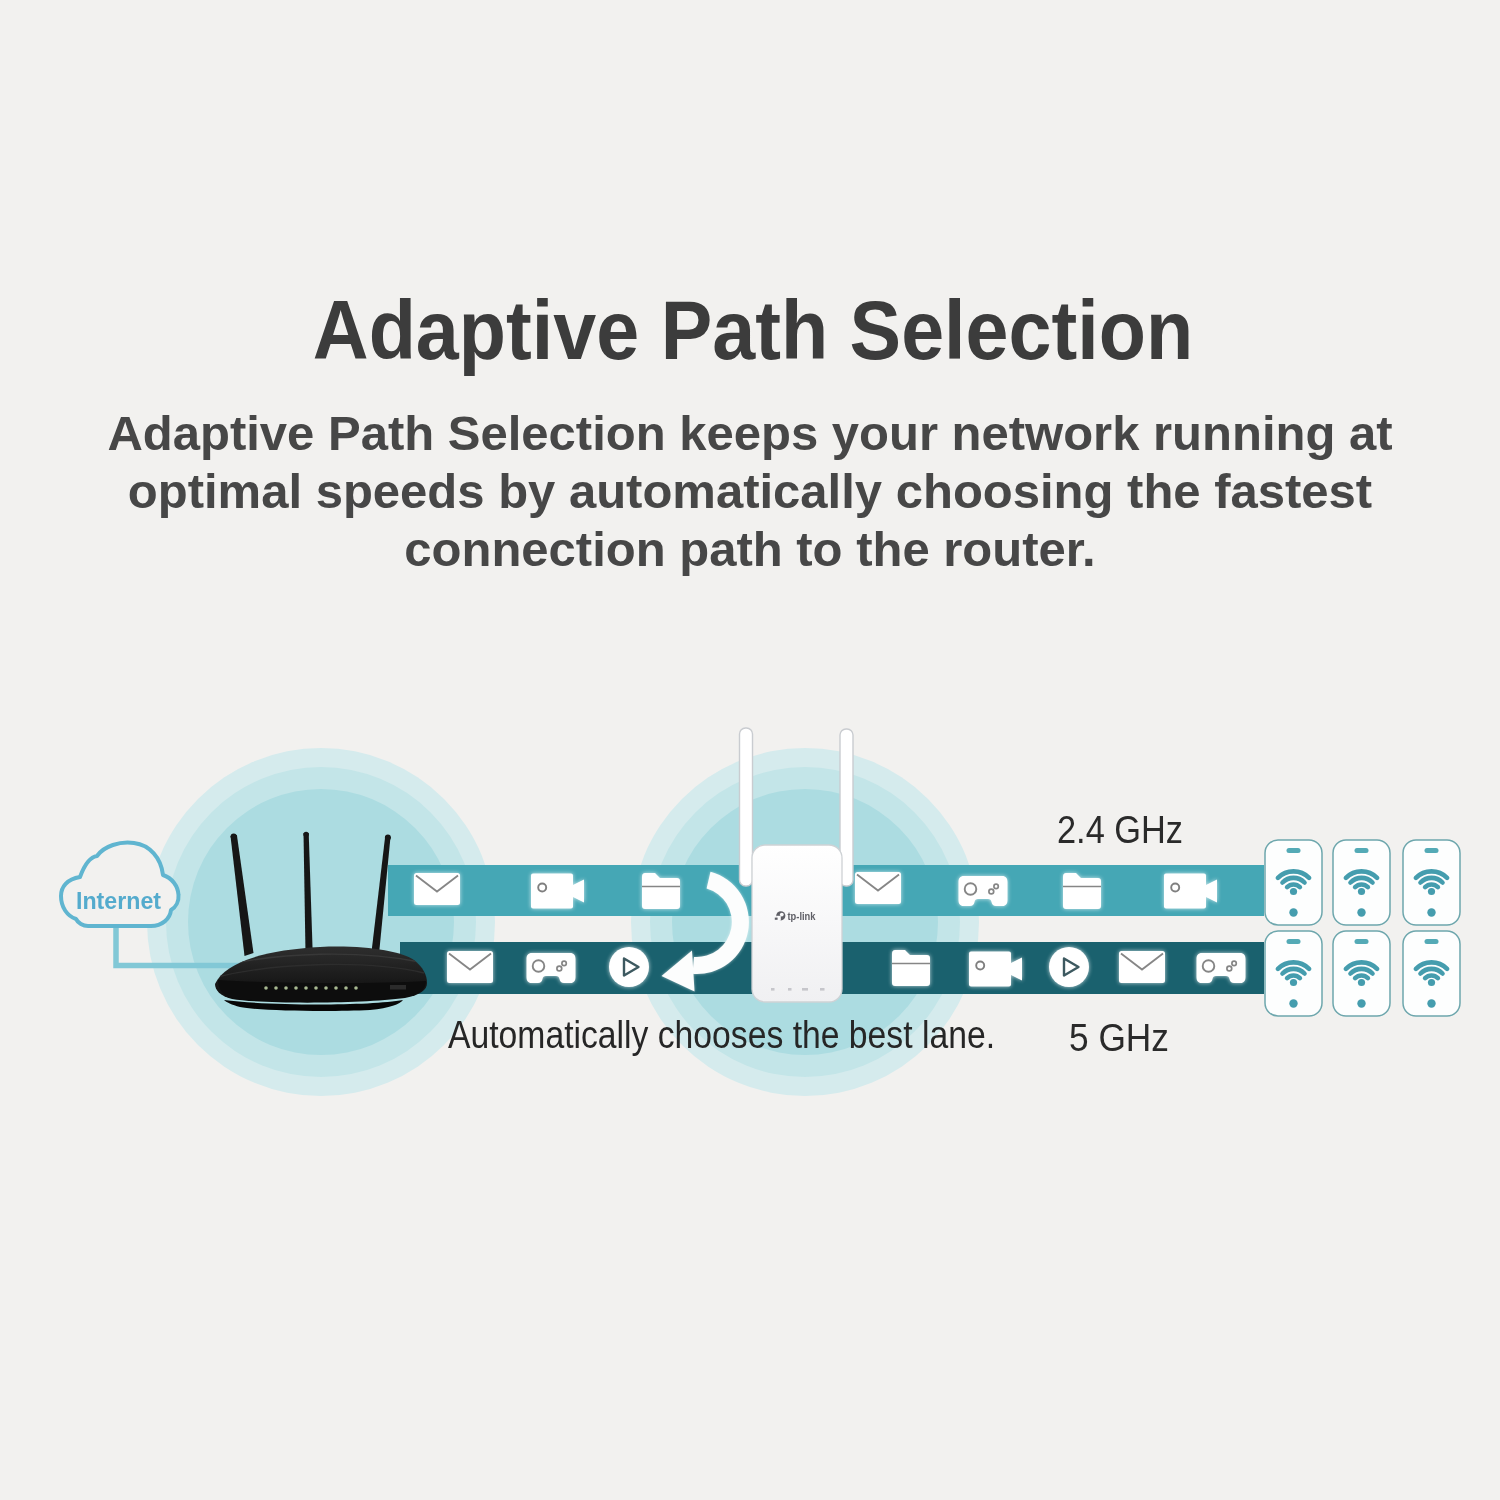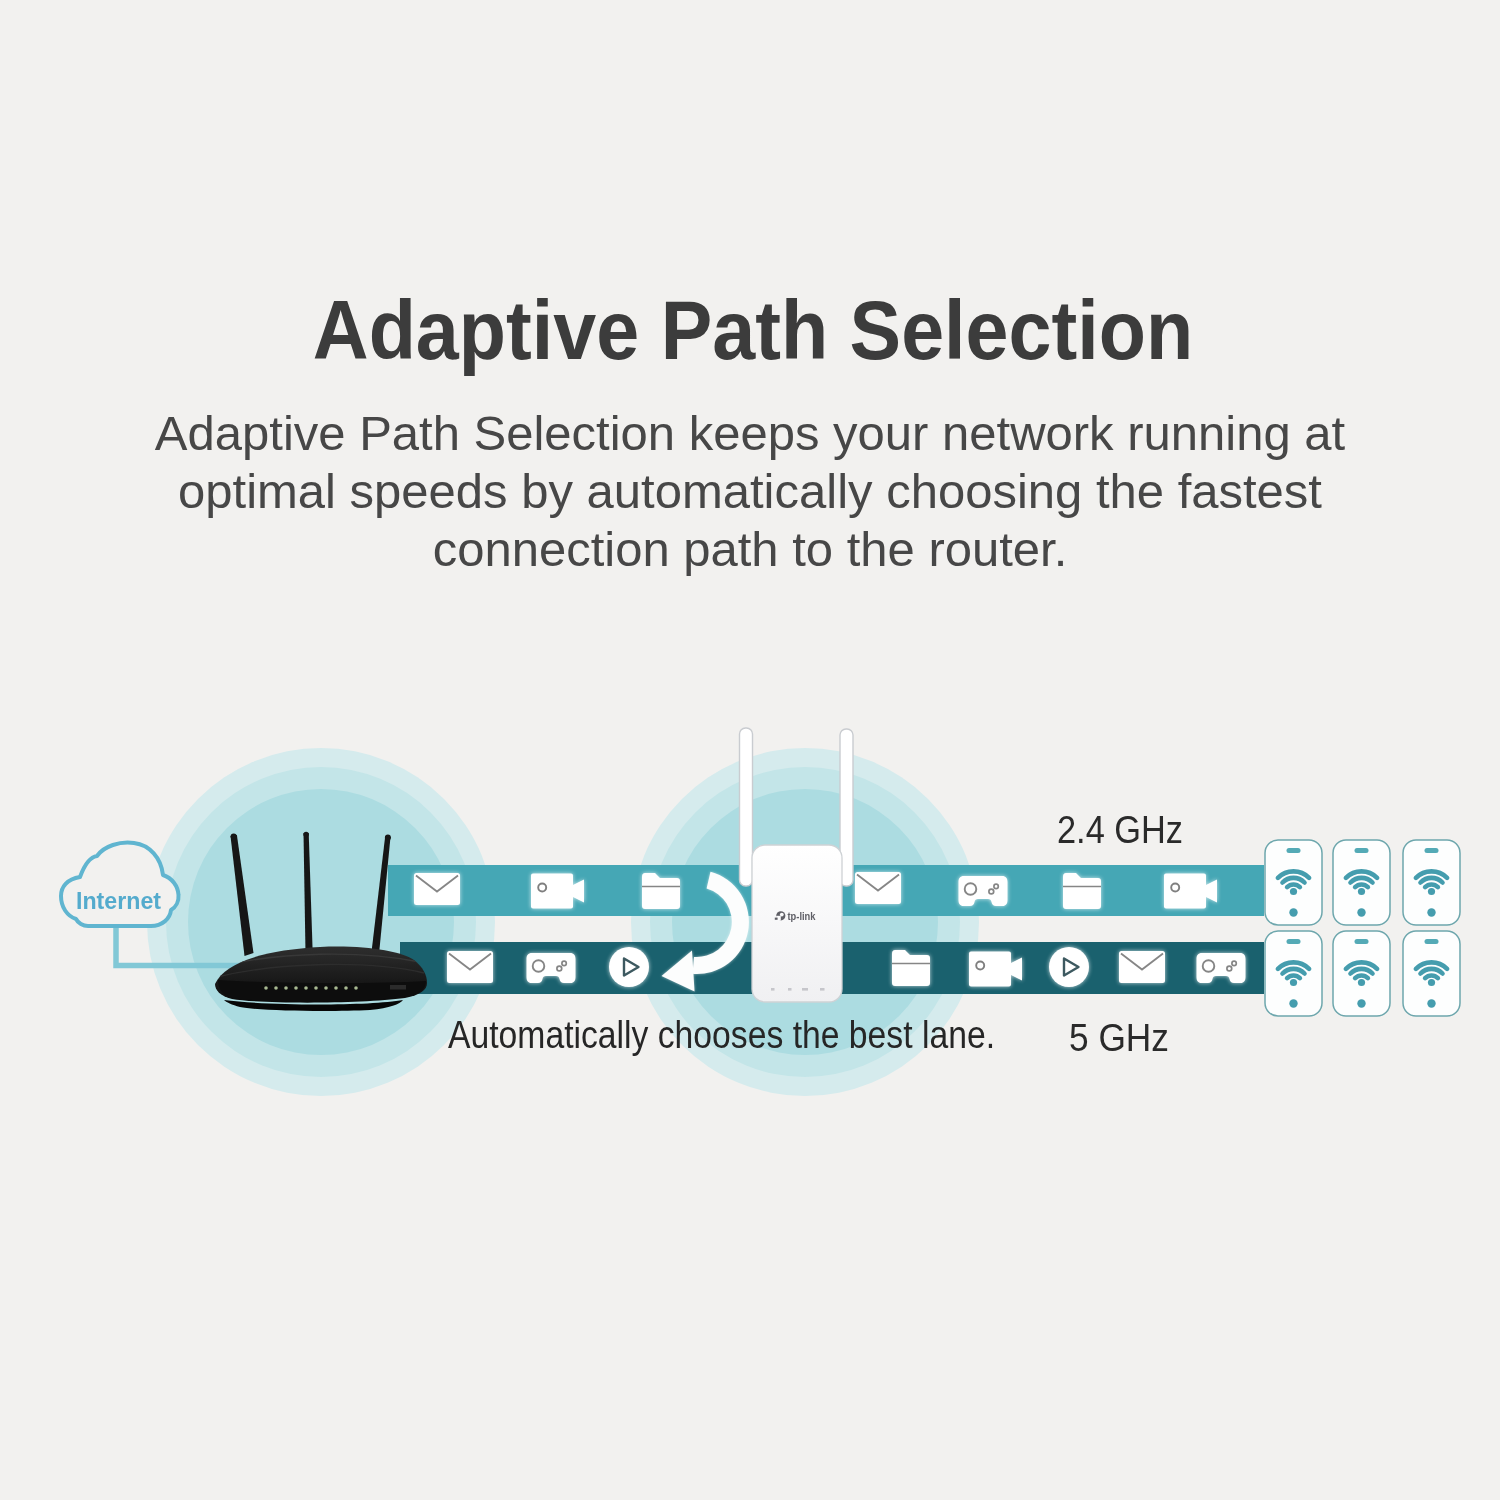--- a/index.html
+++ b/index.html
@@ -1,18 +1,18 @@
 <!DOCTYPE html>
 <html><head>
 <meta charset="utf-8">
 <style>
   html,body{margin:0;padding:0;}
   body{width:1500px;height:1500px;background:#f2f1ef;font-family:"Liberation Sans",sans-serif;overflow:hidden;position:relative;}
   .title{position:absolute;left:3px;top:282px;width:1500px;text-align:center;font-size:84px;font-weight:bold;color:#3c3c3c;transform:scaleX(0.92);transform-origin:750px 0;}
-  .body{position:absolute;left:0;top:404px;width:1500px;text-align:center;font-size:49px;line-height:58px;color:#474747;}
+  .body{position:absolute;left:0;top:404px;width:1500px;text-align:center;font-size:49px;line-height:58px;color:#474747;font-weight:bold;}
   svg{position:absolute;left:0;top:0;}
 </style>
 </head>
 <body>
 <div class="title">Adaptive Path Selection</div>
 <div class="body">Adaptive Path Selection keeps your network running at<br>optimal speeds by automatically choosing the fastest<br>connection path to the router.</div>
 <svg width="1500" height="1500" viewBox="0 0 1500 1500">
   <defs>
     <linearGradient id="gext" x1="0" y1="0" x2="0" y2="1">
       <stop offset="0" stop-color="#ffffff"></stop>

